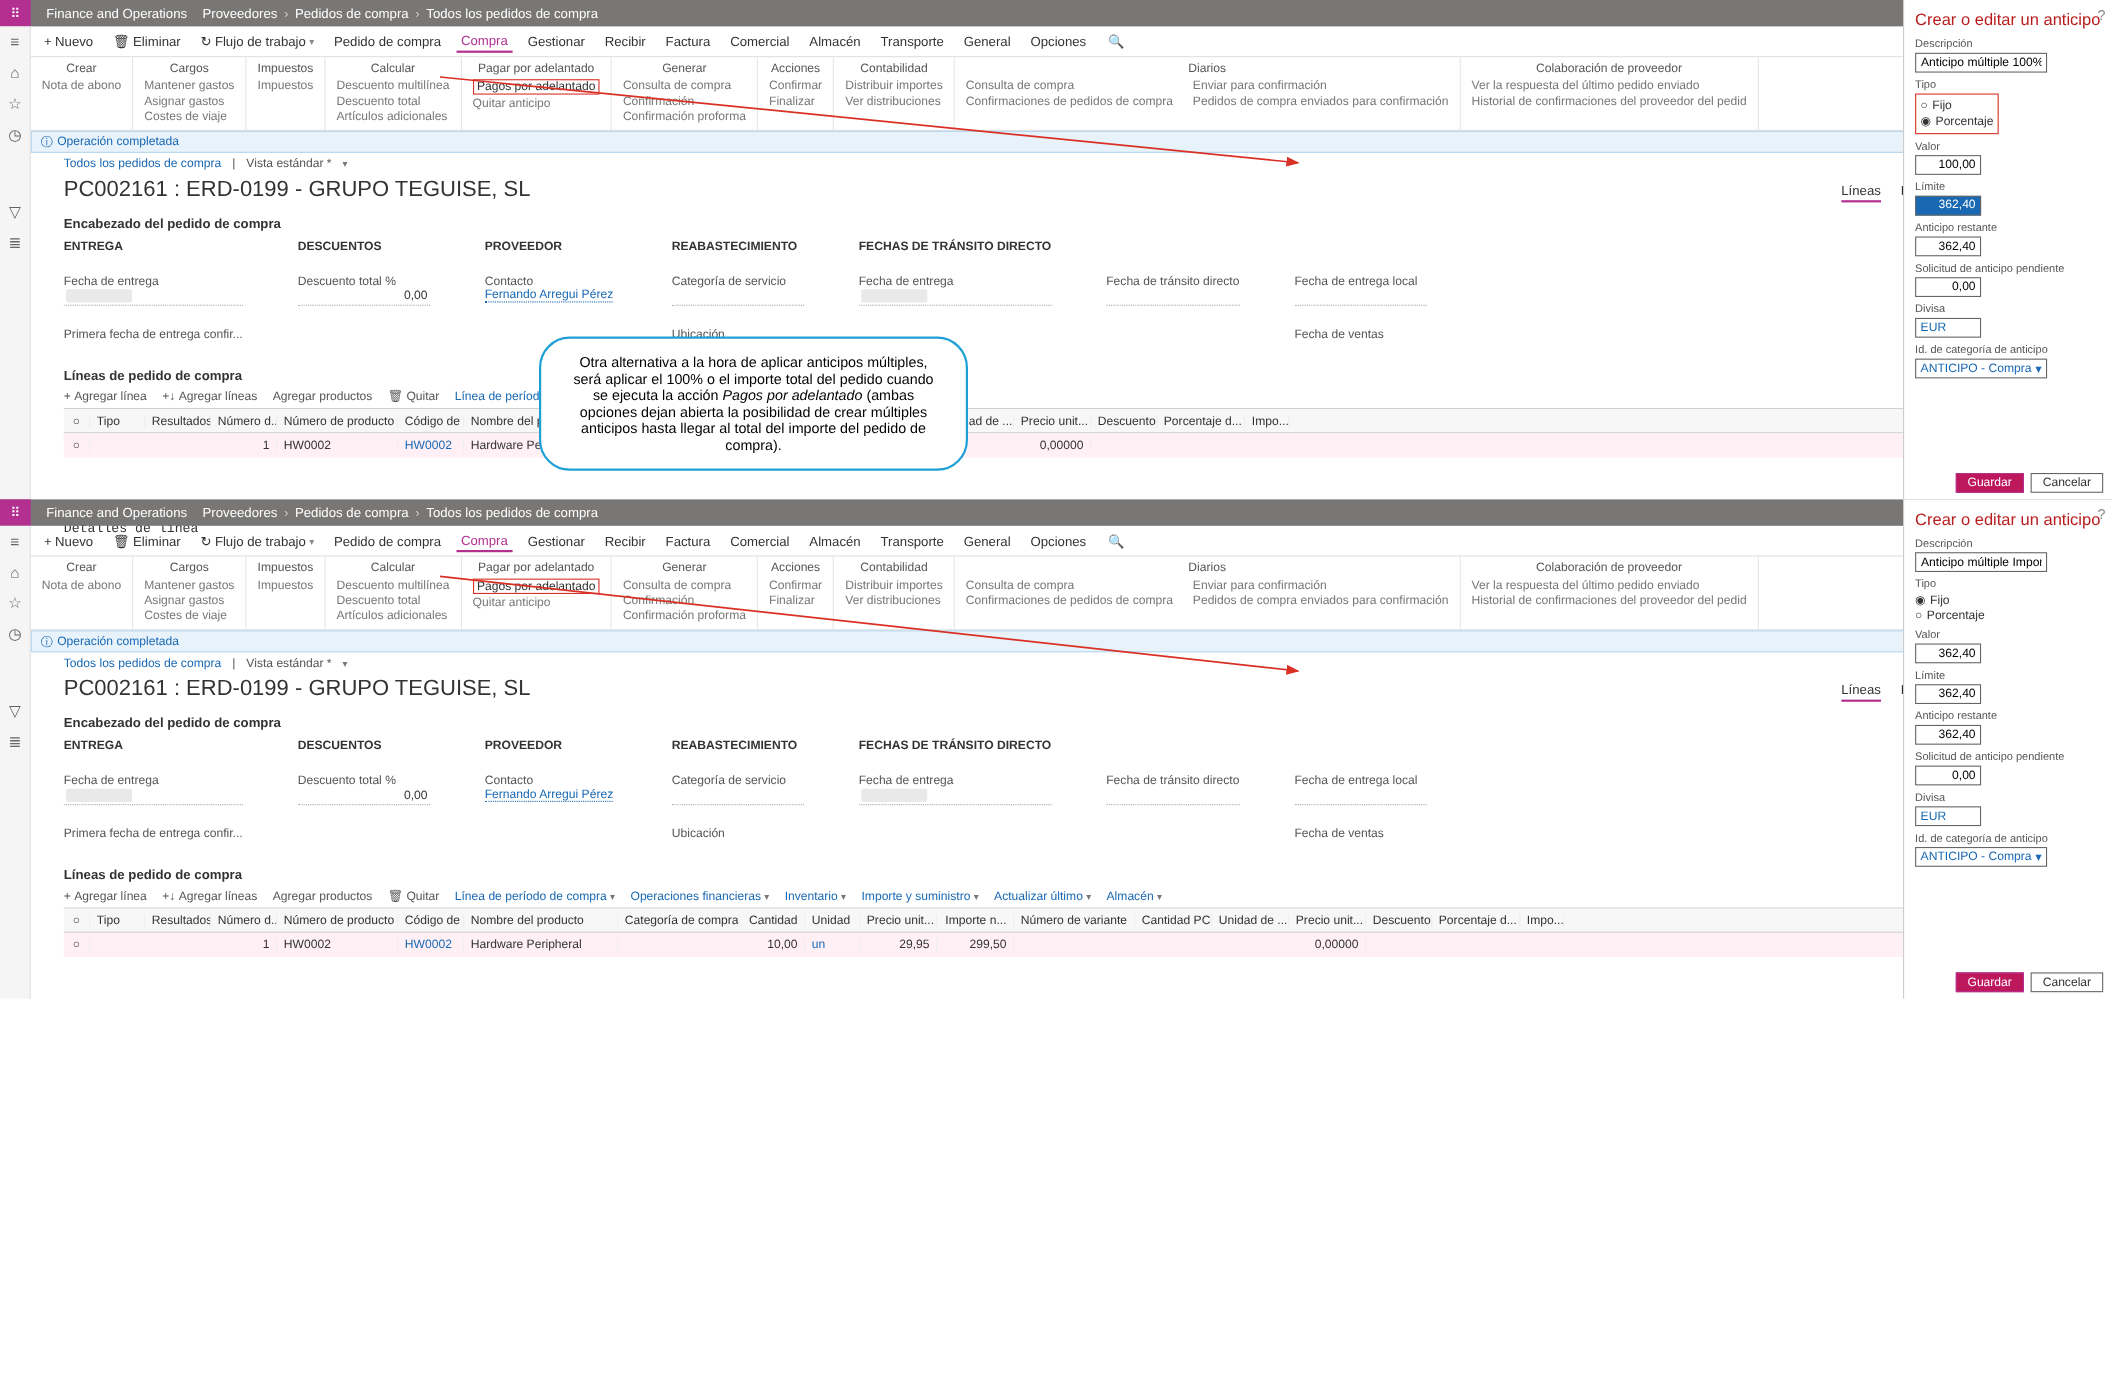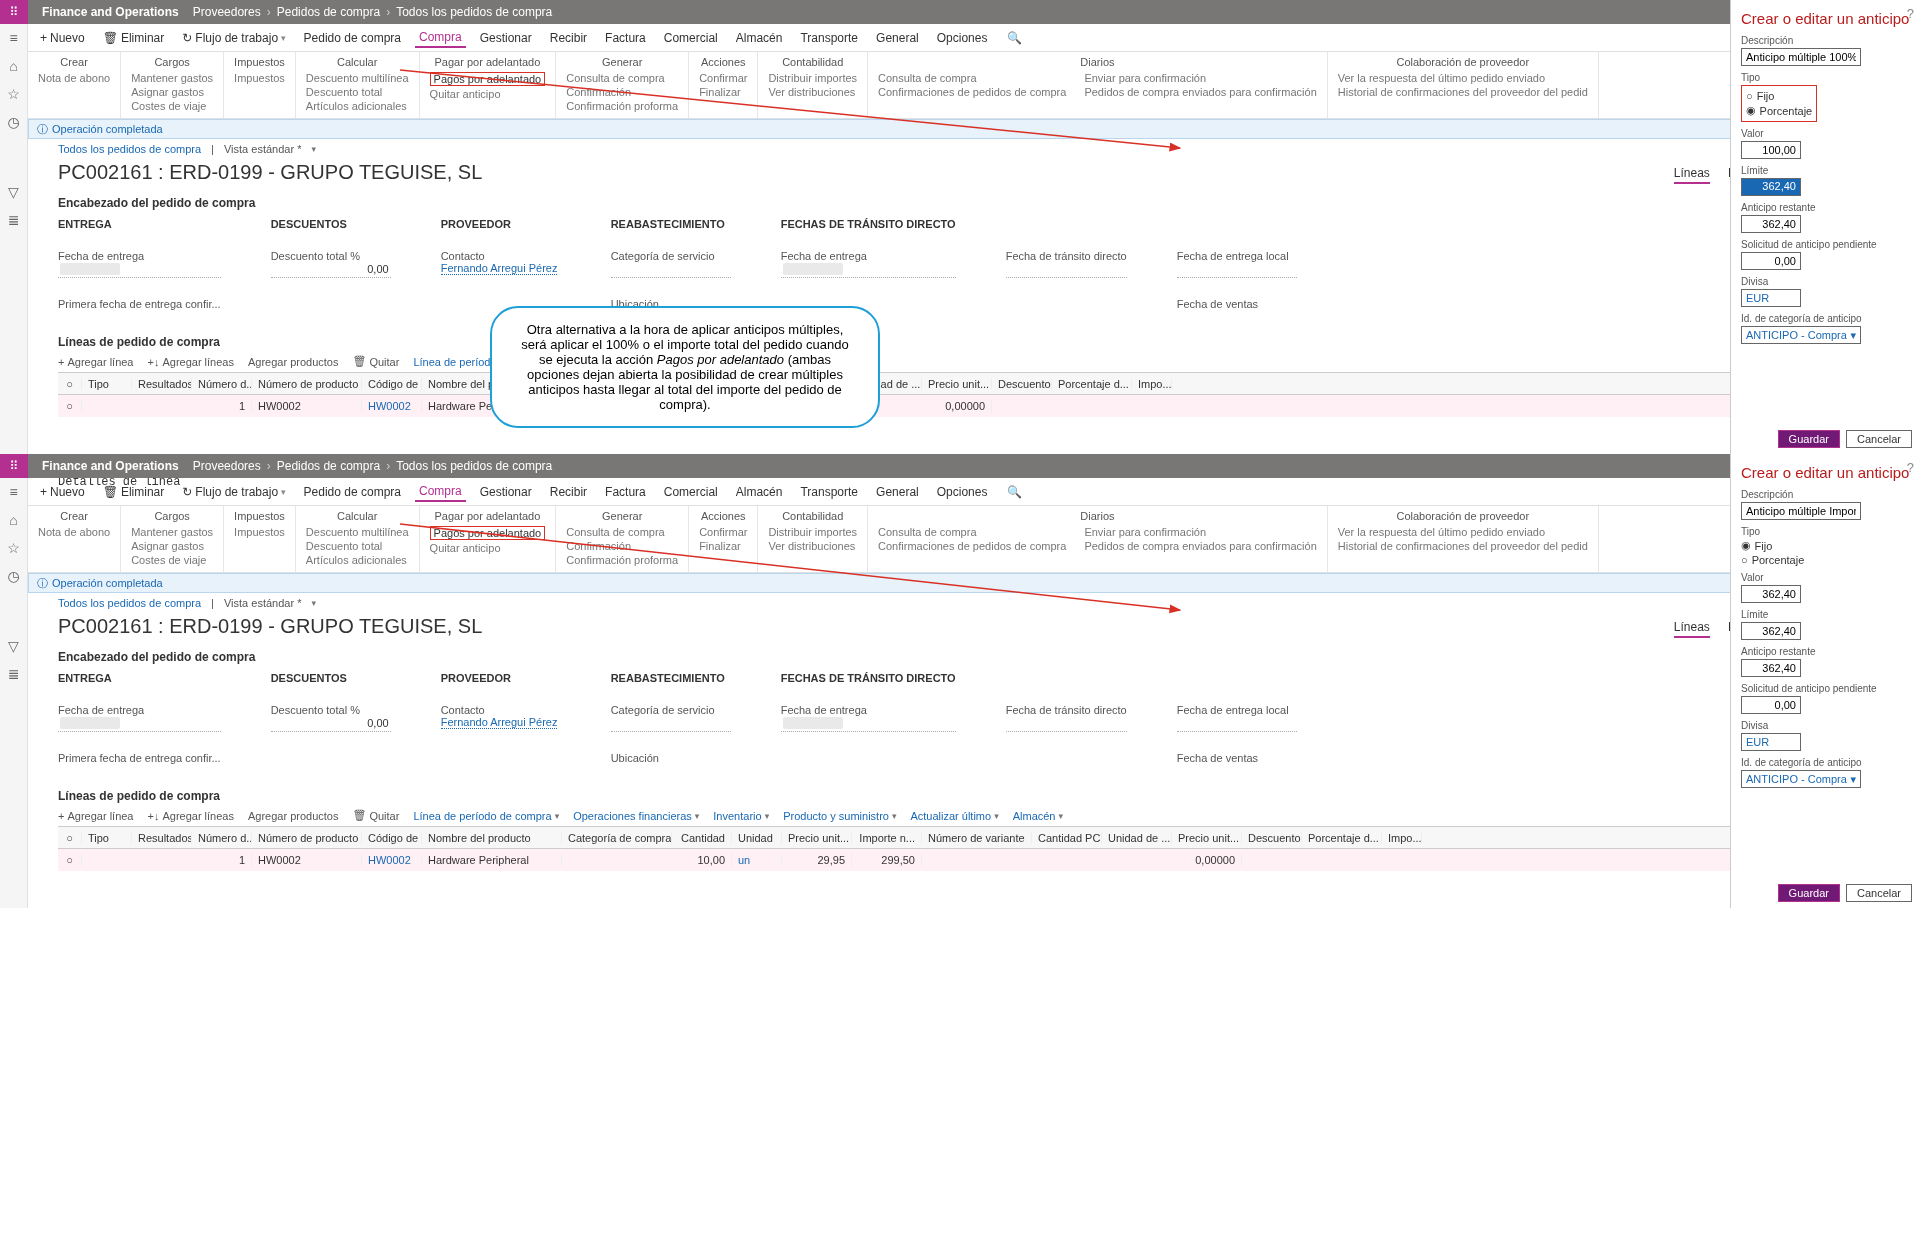--- a/index.html
+++ b/index.html
@@ -1,21 +1,21 @@
 <!DOCTYPE html>
 <html><head>
 <meta charset="utf-8">
 <style>
 * { box-sizing: border-box; margin: 0; padding: 0; font-family: "Segoe UI", Arial, sans-serif; }
 body { background: #fff; font-size: 12px; color: #333; width: 1920px; position: relative; }
 
 
 .header-bar { background: #797775; height: 24px; display: flex; align-items: center; color: #fff; font-size: 12px; }
 .header-bar .waffle { width: 28px; height: 24px; background: #b33091; display: flex; align-items: center; justify-content: center; color: #fff; }
-.header-bar .brand { padding: 0 14px; font-weight: 700; }
+.header-bar .brand { padding: 0 14px; font-weight: 400; }
 .header-bar .crumb-sep { margin: 0 6px; color: #ccc; }
 .header-bar .right-icons { margin-left: auto; display: flex; align-items: center; gap: 10px; padding-right: 10px; }
 .header-bar .win-icon { width: 14px; height: 14px; border: 1px solid #ddd; }
 
 
 .left-rail { position: absolute; left: 0; width: 28px; background: #f5f5f5; border-right: 1px solid #e0e0e0; display: flex; flex-direction: column; align-items: center; padding-top: 6px; gap: 12px; color: #666; font-size: 14px; }
 .left-rail .rail-icon { width: 16px; height: 16px; display: flex; align-items: center; justify-content: center; }
 
 
 .action-bar { margin-left: 28px; height: 28px; display: flex; align-items: center; gap: 10px; padding: 0 8px; border-bottom: 1px solid #e0e0e0; font-size: 12px; color: #333; }
@@ -106,21 +106,21 @@
 .side-panel .sp-label { color: #555; margin-top: 6px; margin-bottom: 2px; font-size: 10px; }
 .side-panel .sp-input { width: 120px; height: 18px; border: 1px solid #666; padding: 1px 4px; font-size: 11px; }
 .side-panel .sp-input.small { width: 60px; text-align: right; }
 .side-panel .sp-input.sel-blue { color: #fff; background: #1968b3; }
 .side-panel .sp-input.txt-blue { color: #1968b3; }
 .side-panel .sp-radio { display: flex; align-items: center; gap: 4px; margin: 2px 0; }
 .side-panel .radio-box { border: 1px solid #d93025; padding: 2px 4px; display: inline-block; }
 .side-panel .sp-dropdown { width: 120px; height: 18px; border: 1px solid #666; display: flex; align-items: center; justify-content: space-between; padding: 0 4px; color: #1968b3; }
 .side-panel .sp-buttons { position: absolute; bottom: 6px; right: 8px; display: flex; gap: 6px; }
 .side-panel .btn { padding: 2px 10px; font-size: 11px; border: 1px solid #666; cursor: pointer; }
-.side-panel .btn.primary { background: #701a75; color: #fff; border-color: #b33091; }
+.side-panel .btn.primary { background: #be185d; color: #fff; border-color: #b33091; }
 .help-q { position: absolute; top: 6px; right: 6px; color: #888; font-size: 13px; }
 
 
 .callout { position: absolute; border: 2px solid #1e9fd6; border-radius: 28px; background: #fff; padding: 14px 24px; font-size: 13px; color: #000; text-align: center; width: 390px; z-index: 50; }
 .callout em { font-style: italic; }
 
 
 .arrow-svg { position: absolute; pointer-events: none; z-index: 40; }
 
 
@@ -677,21 +677,21 @@
         </span>
     <span class="lt-item lt-blue">
           <span>Operaciones financieras</span> 
           <span class="chev">▾</span>
         </span>
     <span class="lt-item lt-blue">
           <span>Inventario</span> 
           <span class="chev">▾</span>
         </span>
     <span class="lt-item lt-blue">
-          <span>Producto y suministro</span> 
+          <span>Importe y suministro</span> 
           <span class="chev">▾</span>
         </span>
     <span class="lt-item lt-blue">
           <span>Actualizar último</span> 
           <span class="chev">▾</span>
         </span>
     <span class="lt-item lt-blue">
           <span>Almacén</span> 
           <span class="chev">▾</span>
         </span>

